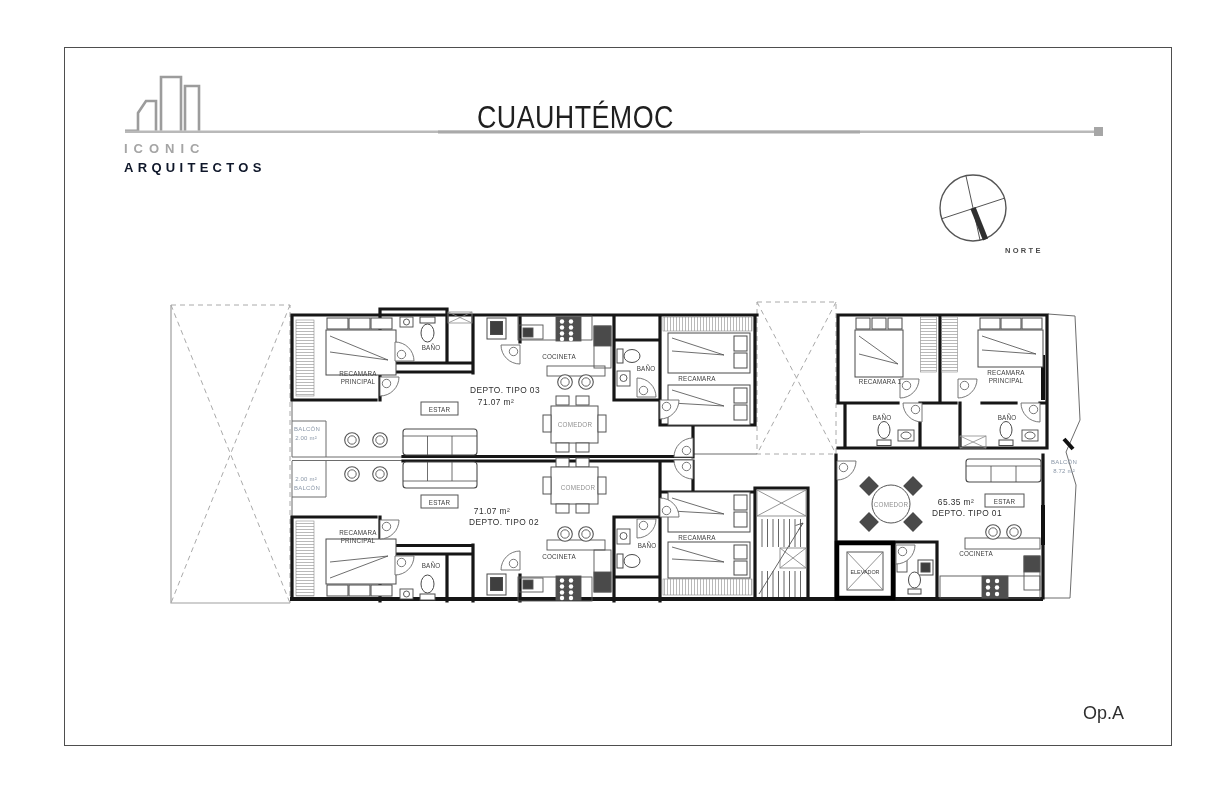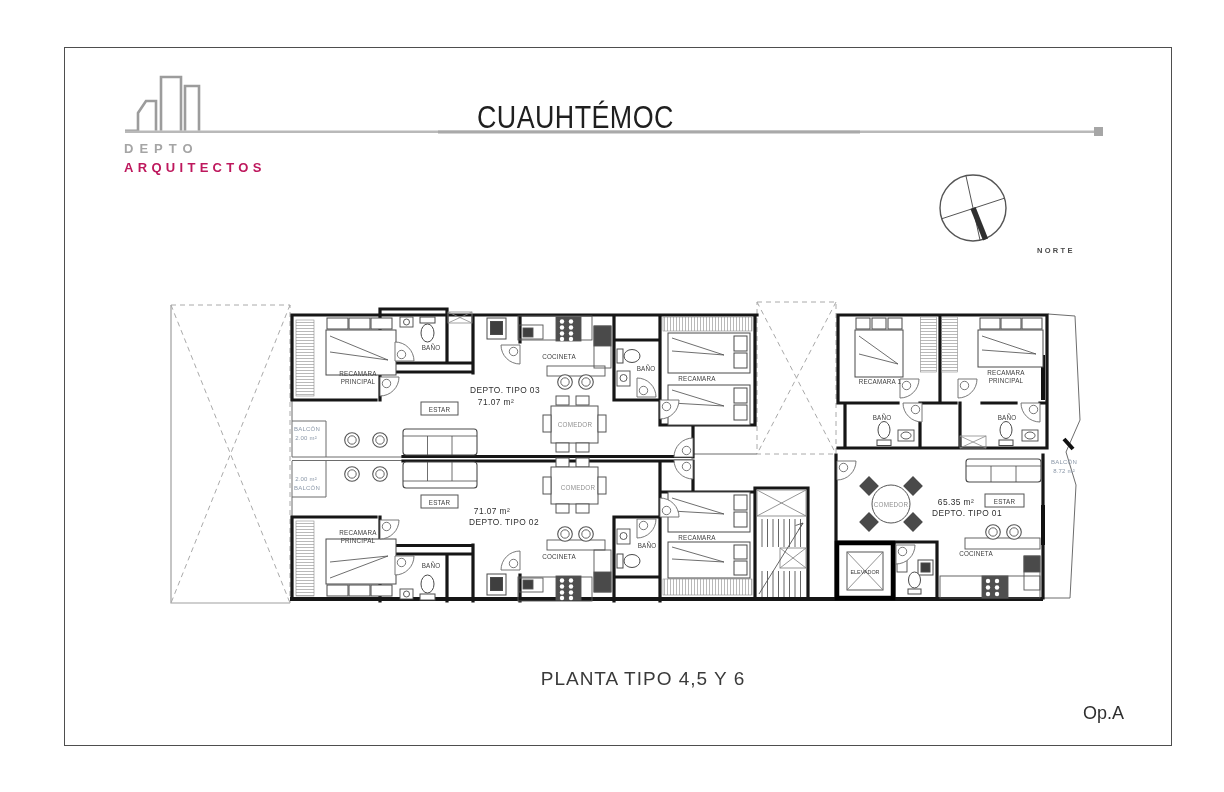--- a/index.html
+++ b/index.html
@@ -2,24 +2,24 @@
 <html><head>
 <meta charset="utf-8">
 <style>
   html,body{margin:0;padding:0;background:#fff;}
   .page{position:relative;width:1224px;height:792px;background:#ffffff;overflow:hidden;
         font-family:"Liberation Sans",sans-serif;}
   .frame{position:absolute;left:64px;top:47px;width:1108px;height:699px;
          border:1.6px solid #4e4e4e;box-sizing:border-box;}
   .abs{position:absolute;white-space:nowrap;}
   .logo1{left:124px;top:141px;font-size:13px;letter-spacing:6px;font-weight:bold;color:#a5a5a5;}
-  .logo2{left:124px;top:160px;font-size:13px;letter-spacing:4.3px;font-weight:bold;color:#be185d;}
+  .logo2{left:124px;top:160px;font-size:13px;letter-spacing:4.3px;font-weight:bold;color:#0f172a;}
   .title{left:477px;top:99px;font-size:32px;letter-spacing:.5px;color:#1f1f1f;
          transform:scaleX(.84);transform-origin:left top;font-weight:400;}
-  .norte{left:1013px;top:246px;font-size:7.5px;letter-spacing:2.3px;font-weight:bold;color:#4a4a4a;padding-left:24px;}
+  .norte{left:981px;top:246px;font-size:7.5px;letter-spacing:2.3px;font-weight:bold;color:#4a4a4a;padding-left:24px;}
   .plantitle{left:643px;top:668px;transform:translateX(-50%);font-size:19px;
              letter-spacing:1px;color:#3a3a3a;}
   .option{left:1083px;top:703px;font-size:18px;color:#2f2f2f;}
   svg{position:absolute;left:0;top:0;}
   svg text{font-family:"Liberation Sans",sans-serif;}
   .r{font-size:6.3px;fill:#3c3c3c;letter-spacing:.2px;}
   .u{font-size:8.4px;fill:#2f2f2f;letter-spacing:.4px;}
   .gy{font-size:6.3px;fill:#909090;letter-spacing:.2px;}
   .bl{font-size:6px;fill:#8a97a8;letter-spacing:.2px;}
   .el{font-size:5.4px;fill:#3c3c3c;}
@@ -393,19 +393,18 @@
       <text class="bl" x="1064" y="473">8.72 m²</text>
       <text class="gy" x="891" y="507">COMEDOR</text>
       <text class="u" x="956" y="505">65.35 m²</text>
       <text class="u" x="967" y="516">DEPTO. TIPO 01</text>
       <text class="r" x="1004.5" y="504">ESTAR</text>
       <text class="r" x="976" y="556">COCINETA</text>
       <text class="el" x="865" y="573.5">ELEVADOR</text>
     </g>
   </svg>
 
-  <div class="abs logo1">DEPTO</div>
+  <div class="abs logo1">ICONIC</div>
   <div class="abs logo2">ARQUITECTOS</div>
   <div class="abs title">CUAUHTÉMOC</div>
   <div class="abs norte">NORTE</div>
-  <div class="abs plantitle">PLANTA TIPO 4,5 Y 6</div>
   <div class="abs option">Op.A</div>
 </div>
 
 </body></html>

